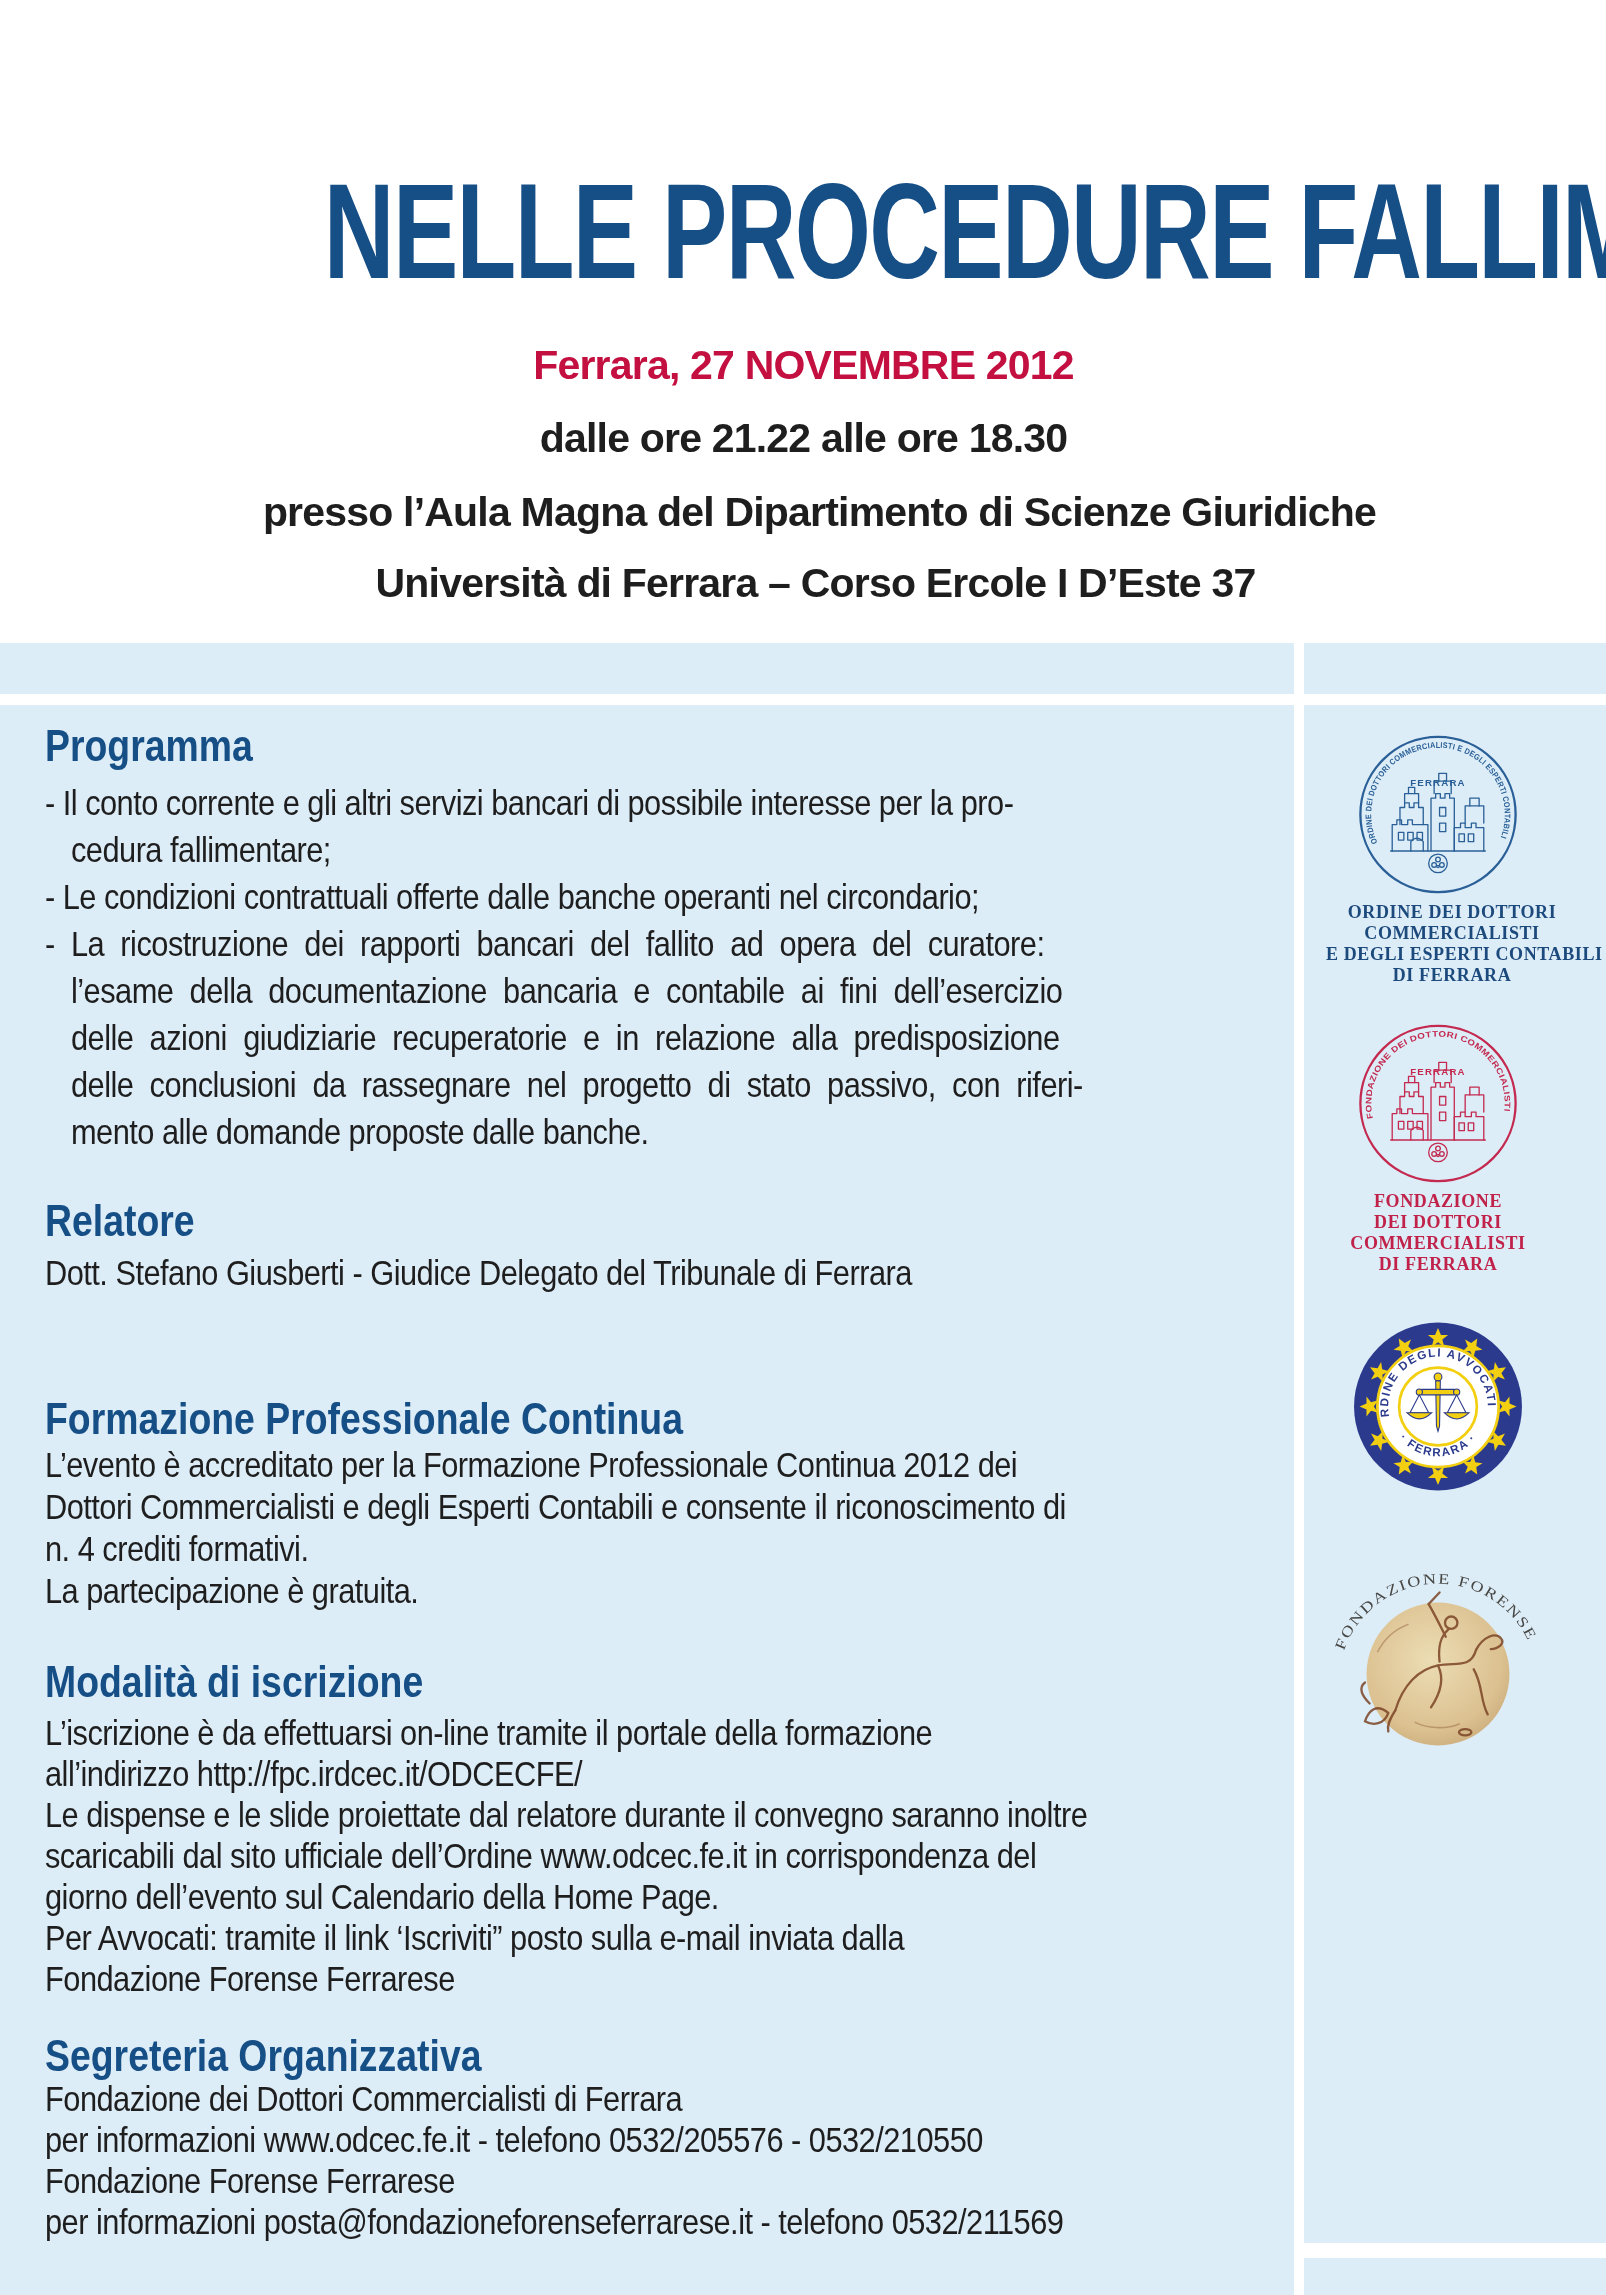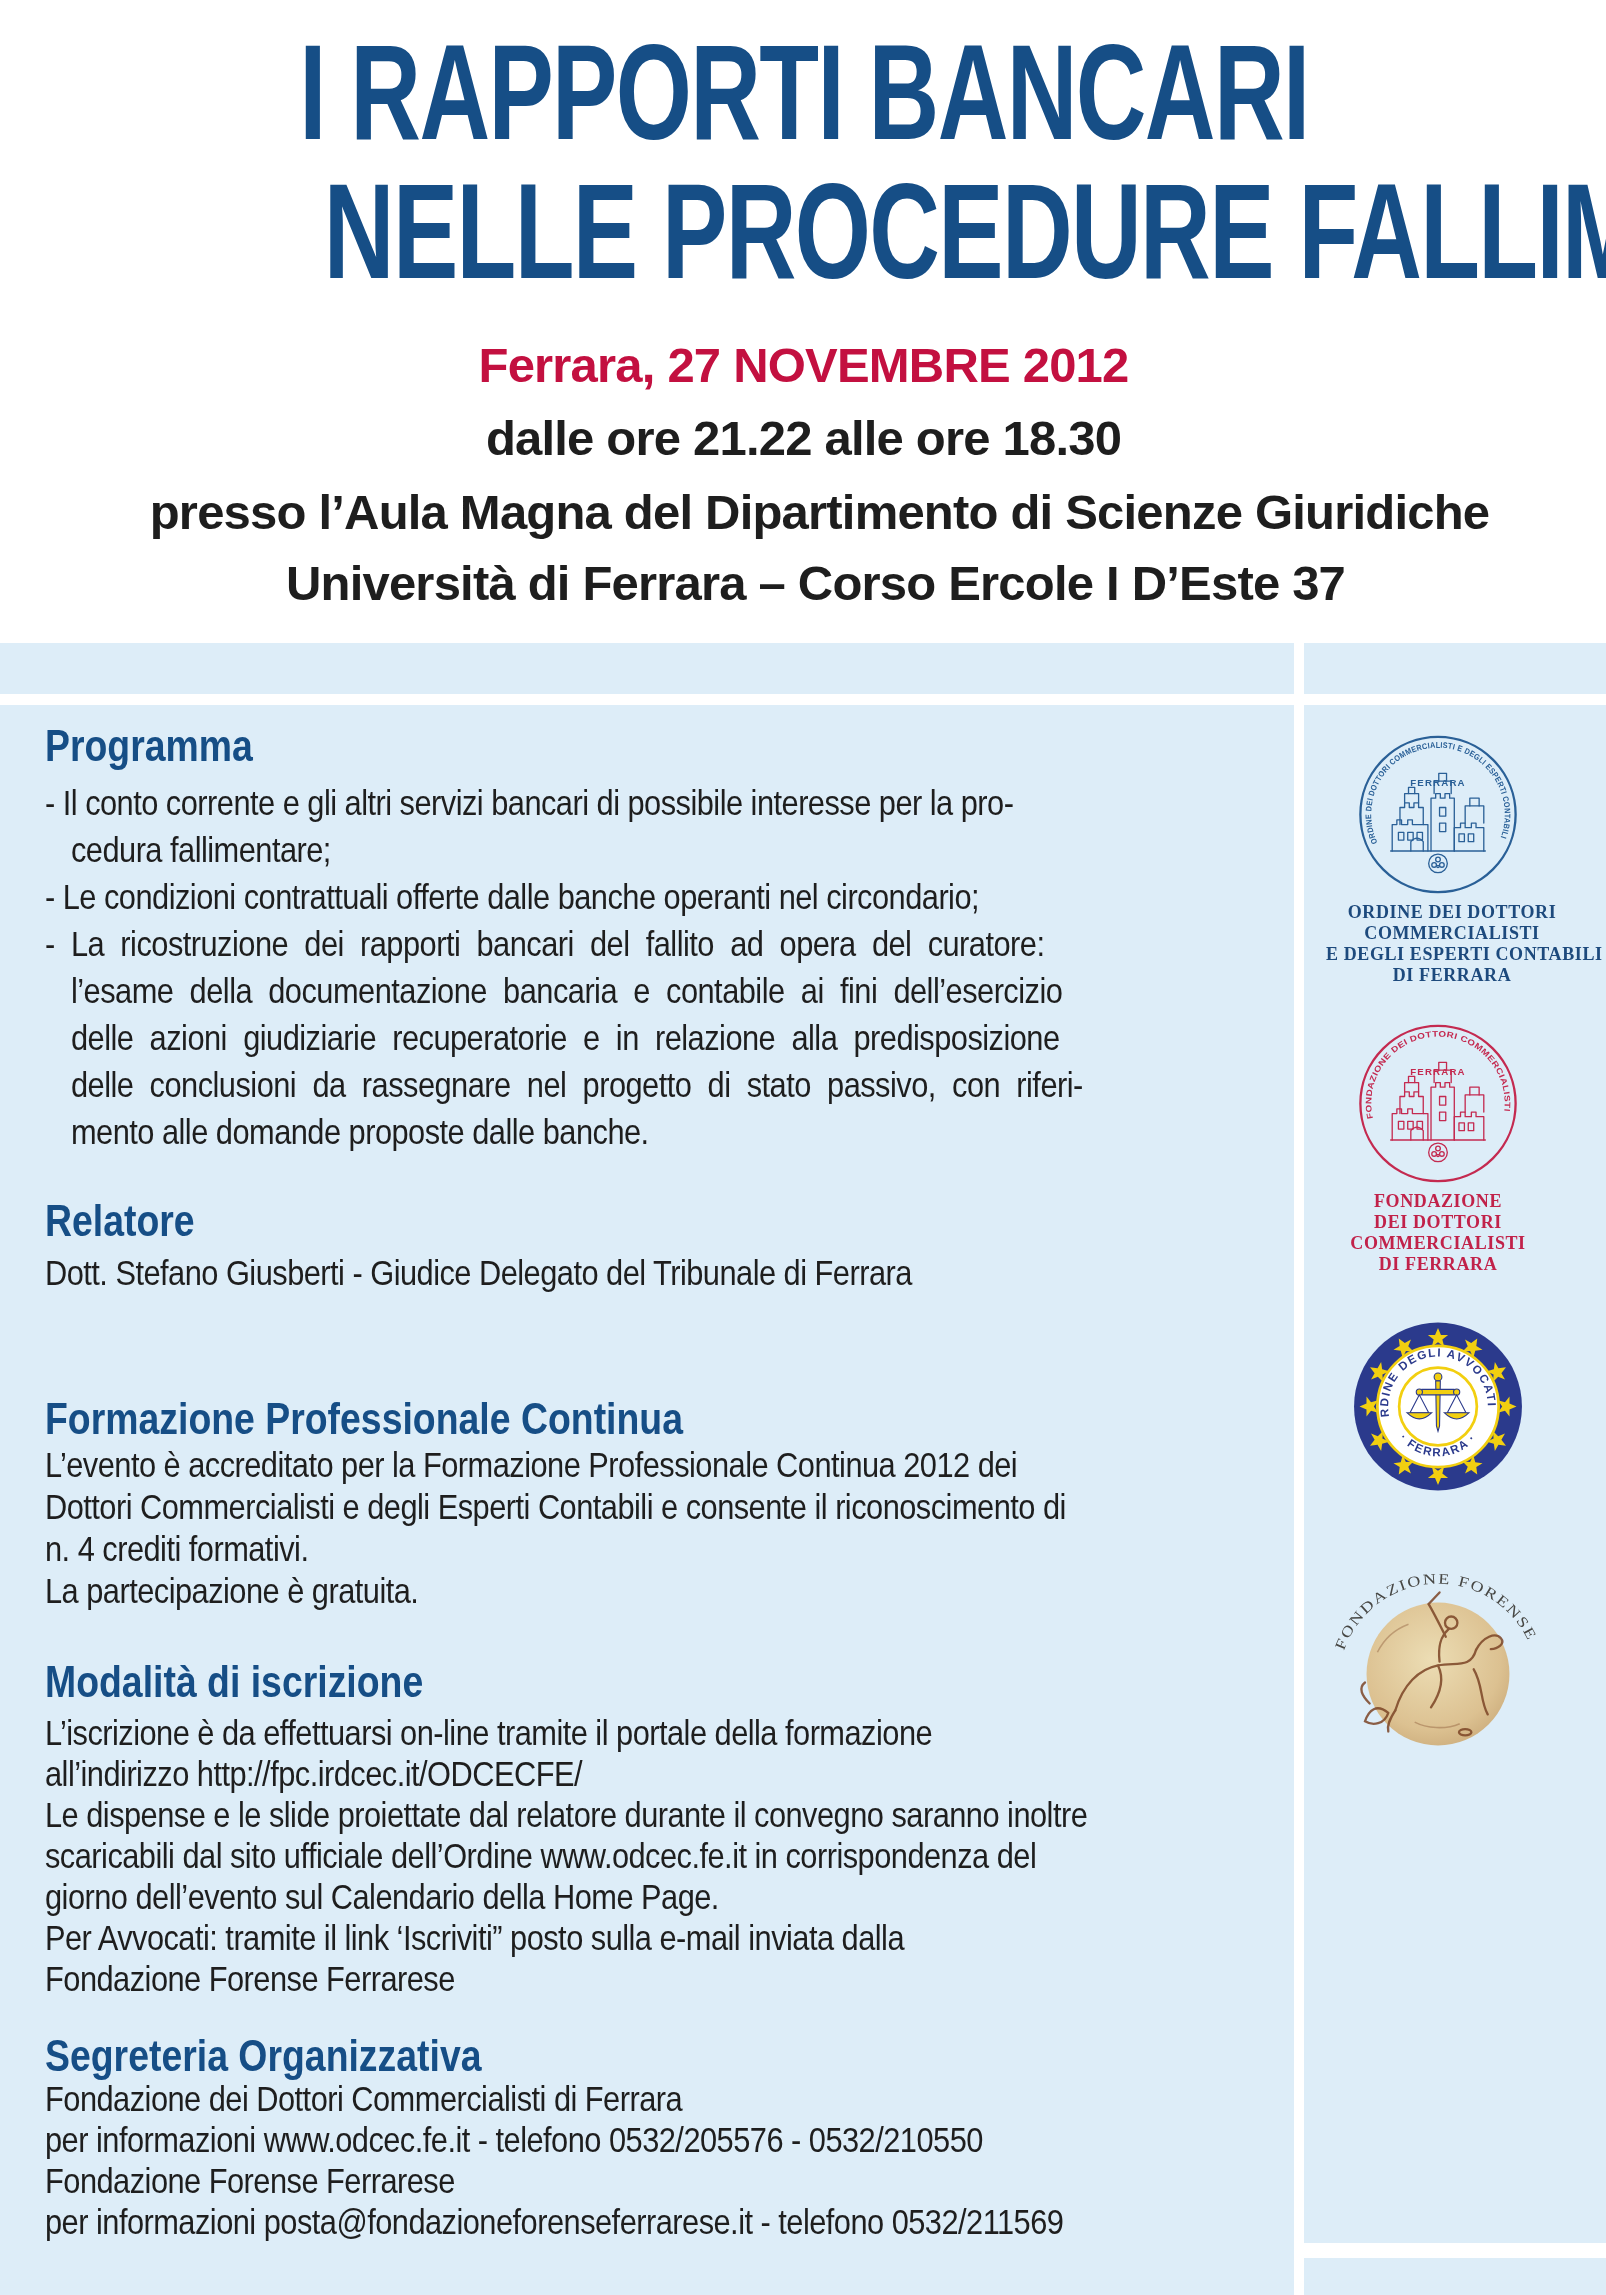--- a/index.html
+++ b/index.html
@@ -8,21 +8,21 @@
     --cap_blue:#1d4a7d; --cap_red:#c1224a; --logo_navy:#2b3a8c; --logo_yellow:#f2cf10;
     --parch_brown:#7c4526;
   }
   html,body{margin:0;padding:0;background:#fff;}
   .poster{position:relative;width:1607px;height:2295px;background:#ffffff;overflow:hidden;
           font-family:"Liberation Sans",sans-serif;color:var(--text_dark);}
   .centered{position:absolute;left:0;width:100%;text-align:center;white-space:nowrap;}
   .cond{display:inline-block;transform:scaleX(0.72);transform-origin:50% 50%;}
   .title-line{font-size:136px;line-height:138px;font-weight:700;color:var(--accent_blue);letter-spacing:-2.3px;}
   .t1{top:23px;} .t2{top:162px;}
-  .sub{font-size:49px;line-height:51px;font-weight:700;letter-spacing:-0.8px;color:var(--text_dark);}
+  .sub{font-size:41px;line-height:51px;font-weight:700;letter-spacing:-0.8px;color:var(--text_dark);}
   .date{top:340px;color:var(--accent_red);}
   .time{top:413px;} .venue1{top:487px;padding-left:16px;} .venue2{top:558px;margin-left:12px;}
 
   .band{position:absolute;background:var(--panel_blue);}
   .band-top-left{left:0;top:643px;width:1294px;height:51px;}
   .band-top-right{left:1304px;top:643px;width:302px;height:51px;}
   .col-left{left:0;top:705px;width:1294px;height:1998px;}
   .col-right{left:1304px;top:705px;width:302px;height:1538px;}
   .band-bot-left{left:0;top:2258px;width:1294px;height:37px;}
   .band-bot-right{left:1304px;top:2258px;width:302px;height:37px;}
@@ -57,23 +57,20 @@
   .blue-seal text, .blue-seal .seal-city{fill:var(--seal_blue);}
   .red-seal text, .red-seal .seal-city{fill:var(--seal_red);}
   .avv-text{font-family:"Liberation Sans",sans-serif;font-weight:700;font-size:15px;letter-spacing:2px;fill:var(--logo_navy);}
   .forense-arc{font-family:"Liberation Serif",serif;font-size:19px;letter-spacing:2px;fill:#474744;}
 </style>
 </head>
 <body>
 
 <div class="poster">
 
-  <div class="centered t1">
-    <span class="cond title-line">I RAPPORTI BANCARI</span>
-  </div>
   <div class="centered t2">
     <span class="cond title-line">NELLE PROCEDURE FALLIMENTARI</span>
   </div>
   <div class="centered sub date">Ferrara, 27 NOVEMBRE 2012</div>
   <div class="centered sub time">dalle ore 21.22 alle ore 18.30</div>
   <div class="centered sub venue1">presso l’Aula Magna del Dipartimento di Scienze Giuridiche</div>
   <div class="centered sub venue2">Università di Ferrara – Corso Ercole I D’Este 37</div>
 
   <div class="band band-top-left"></div>
   <div class="band band-top-right"></div>

